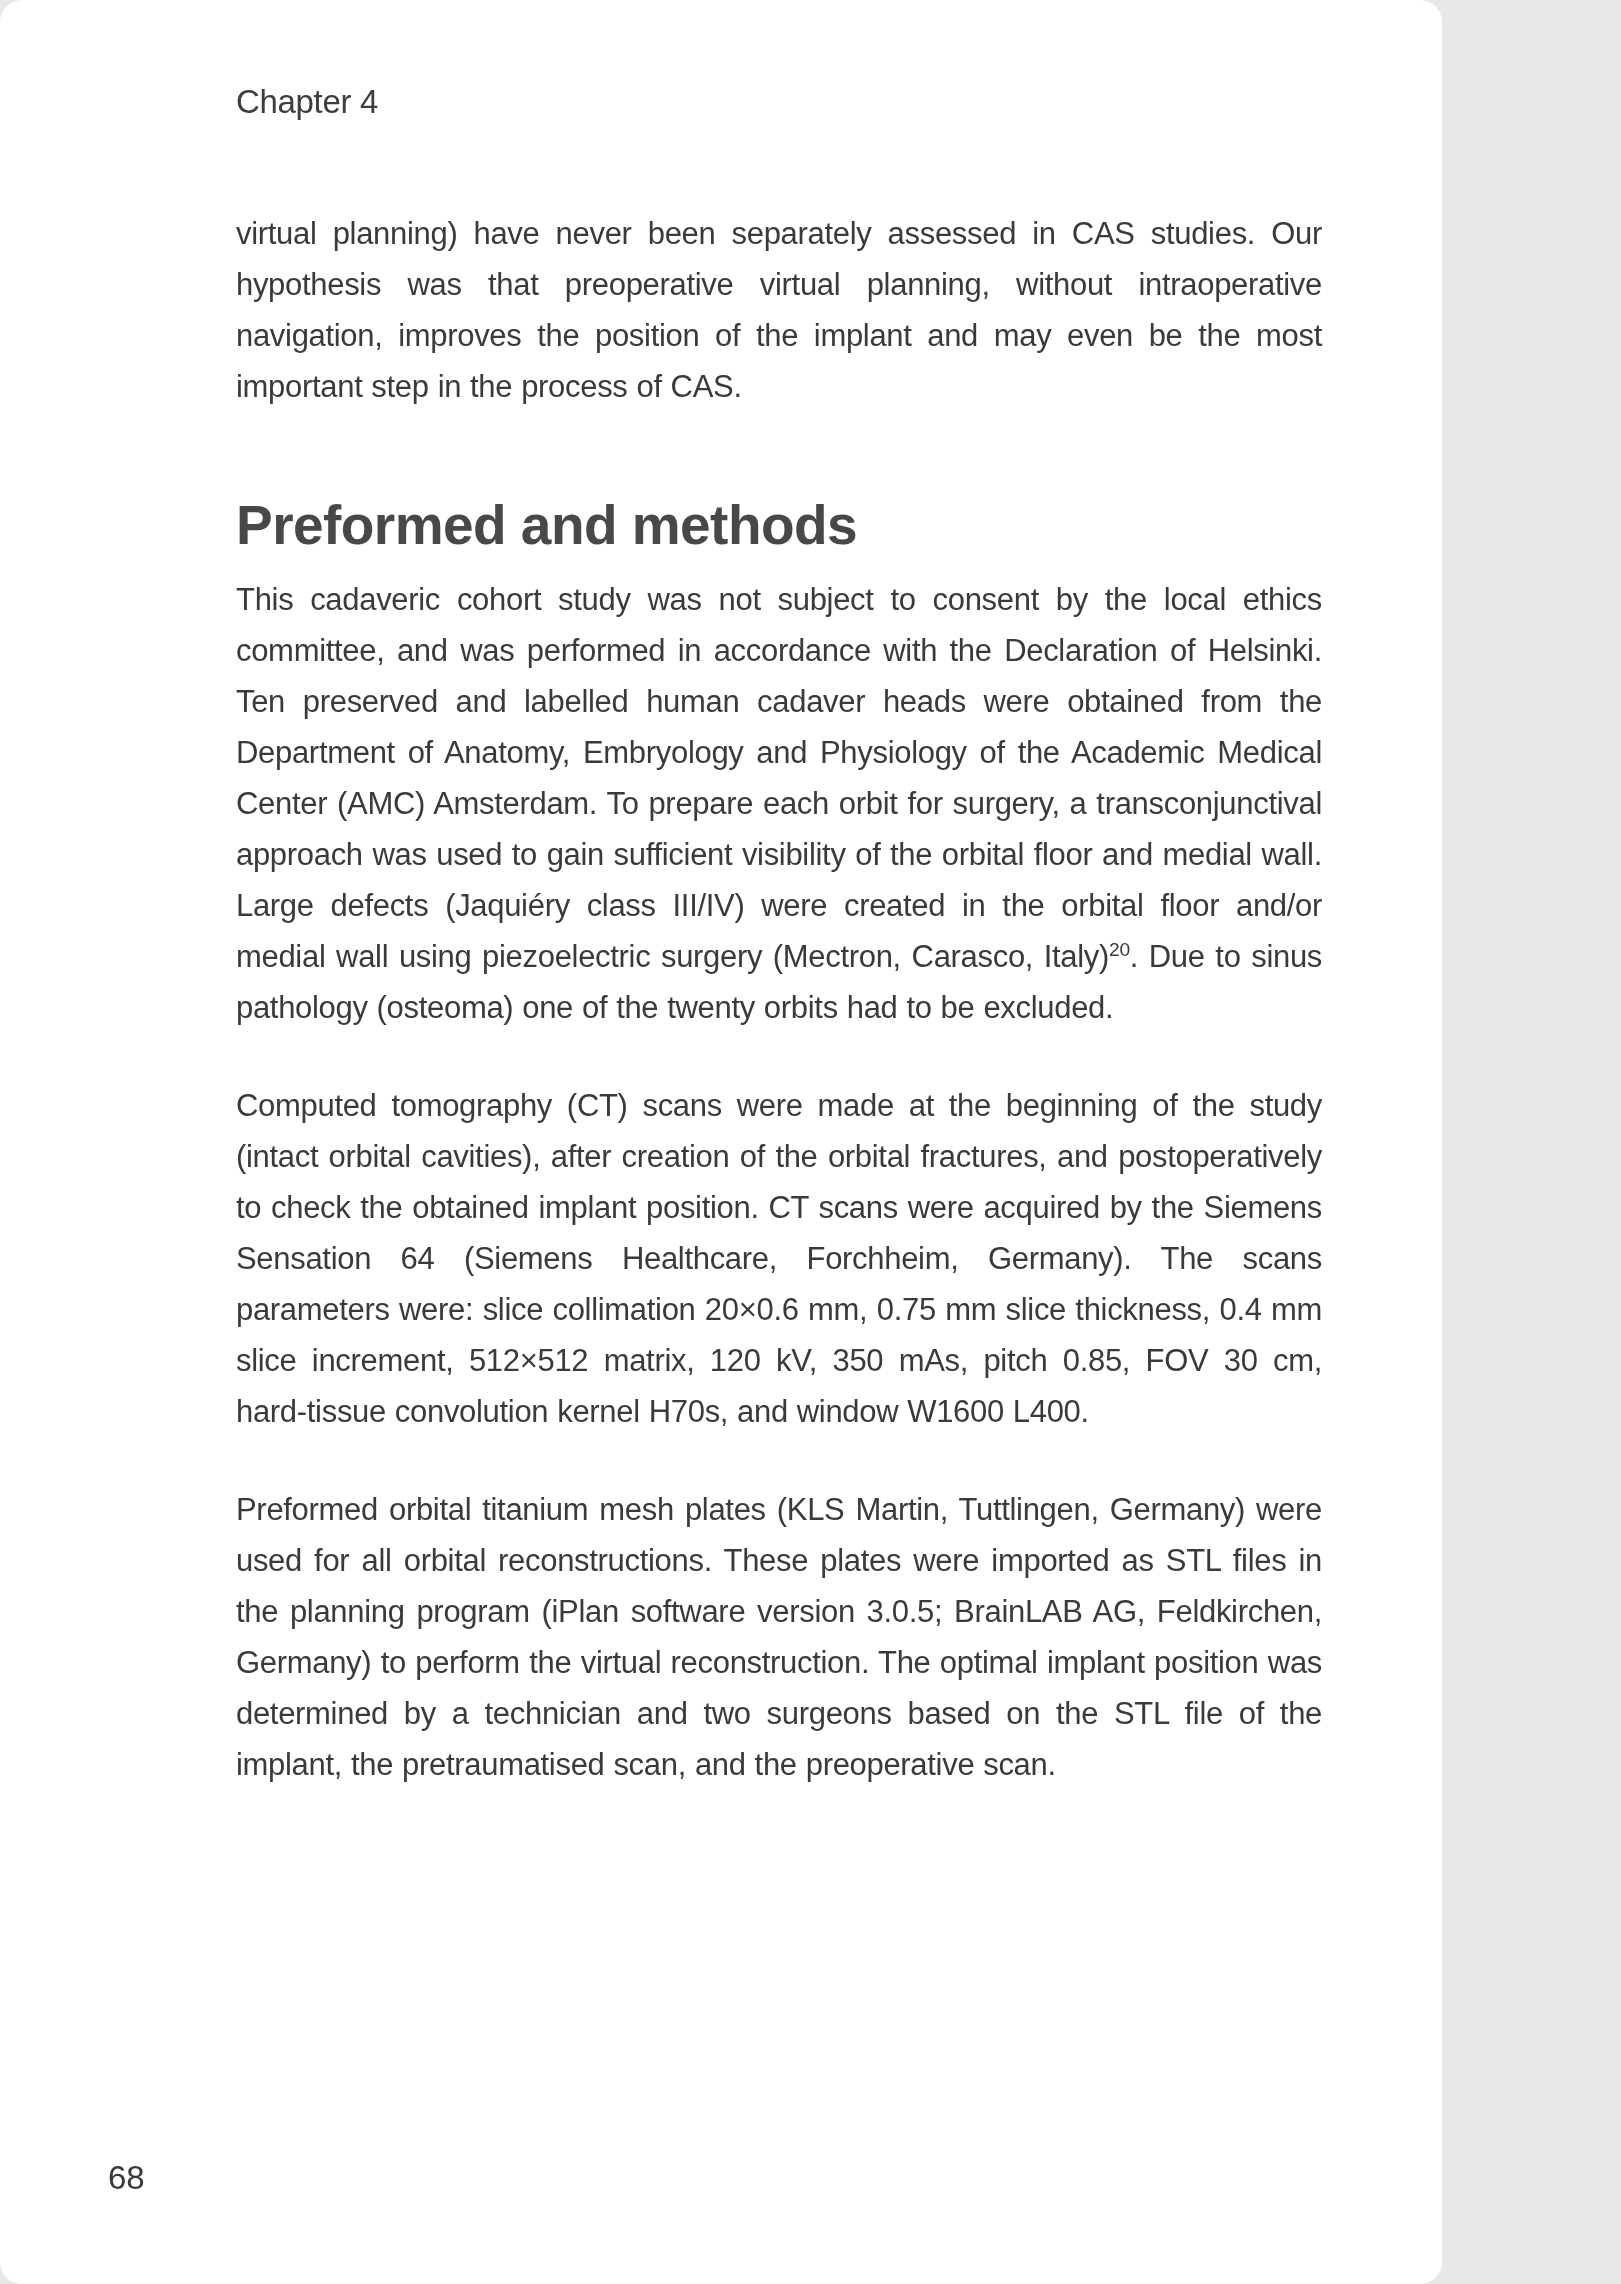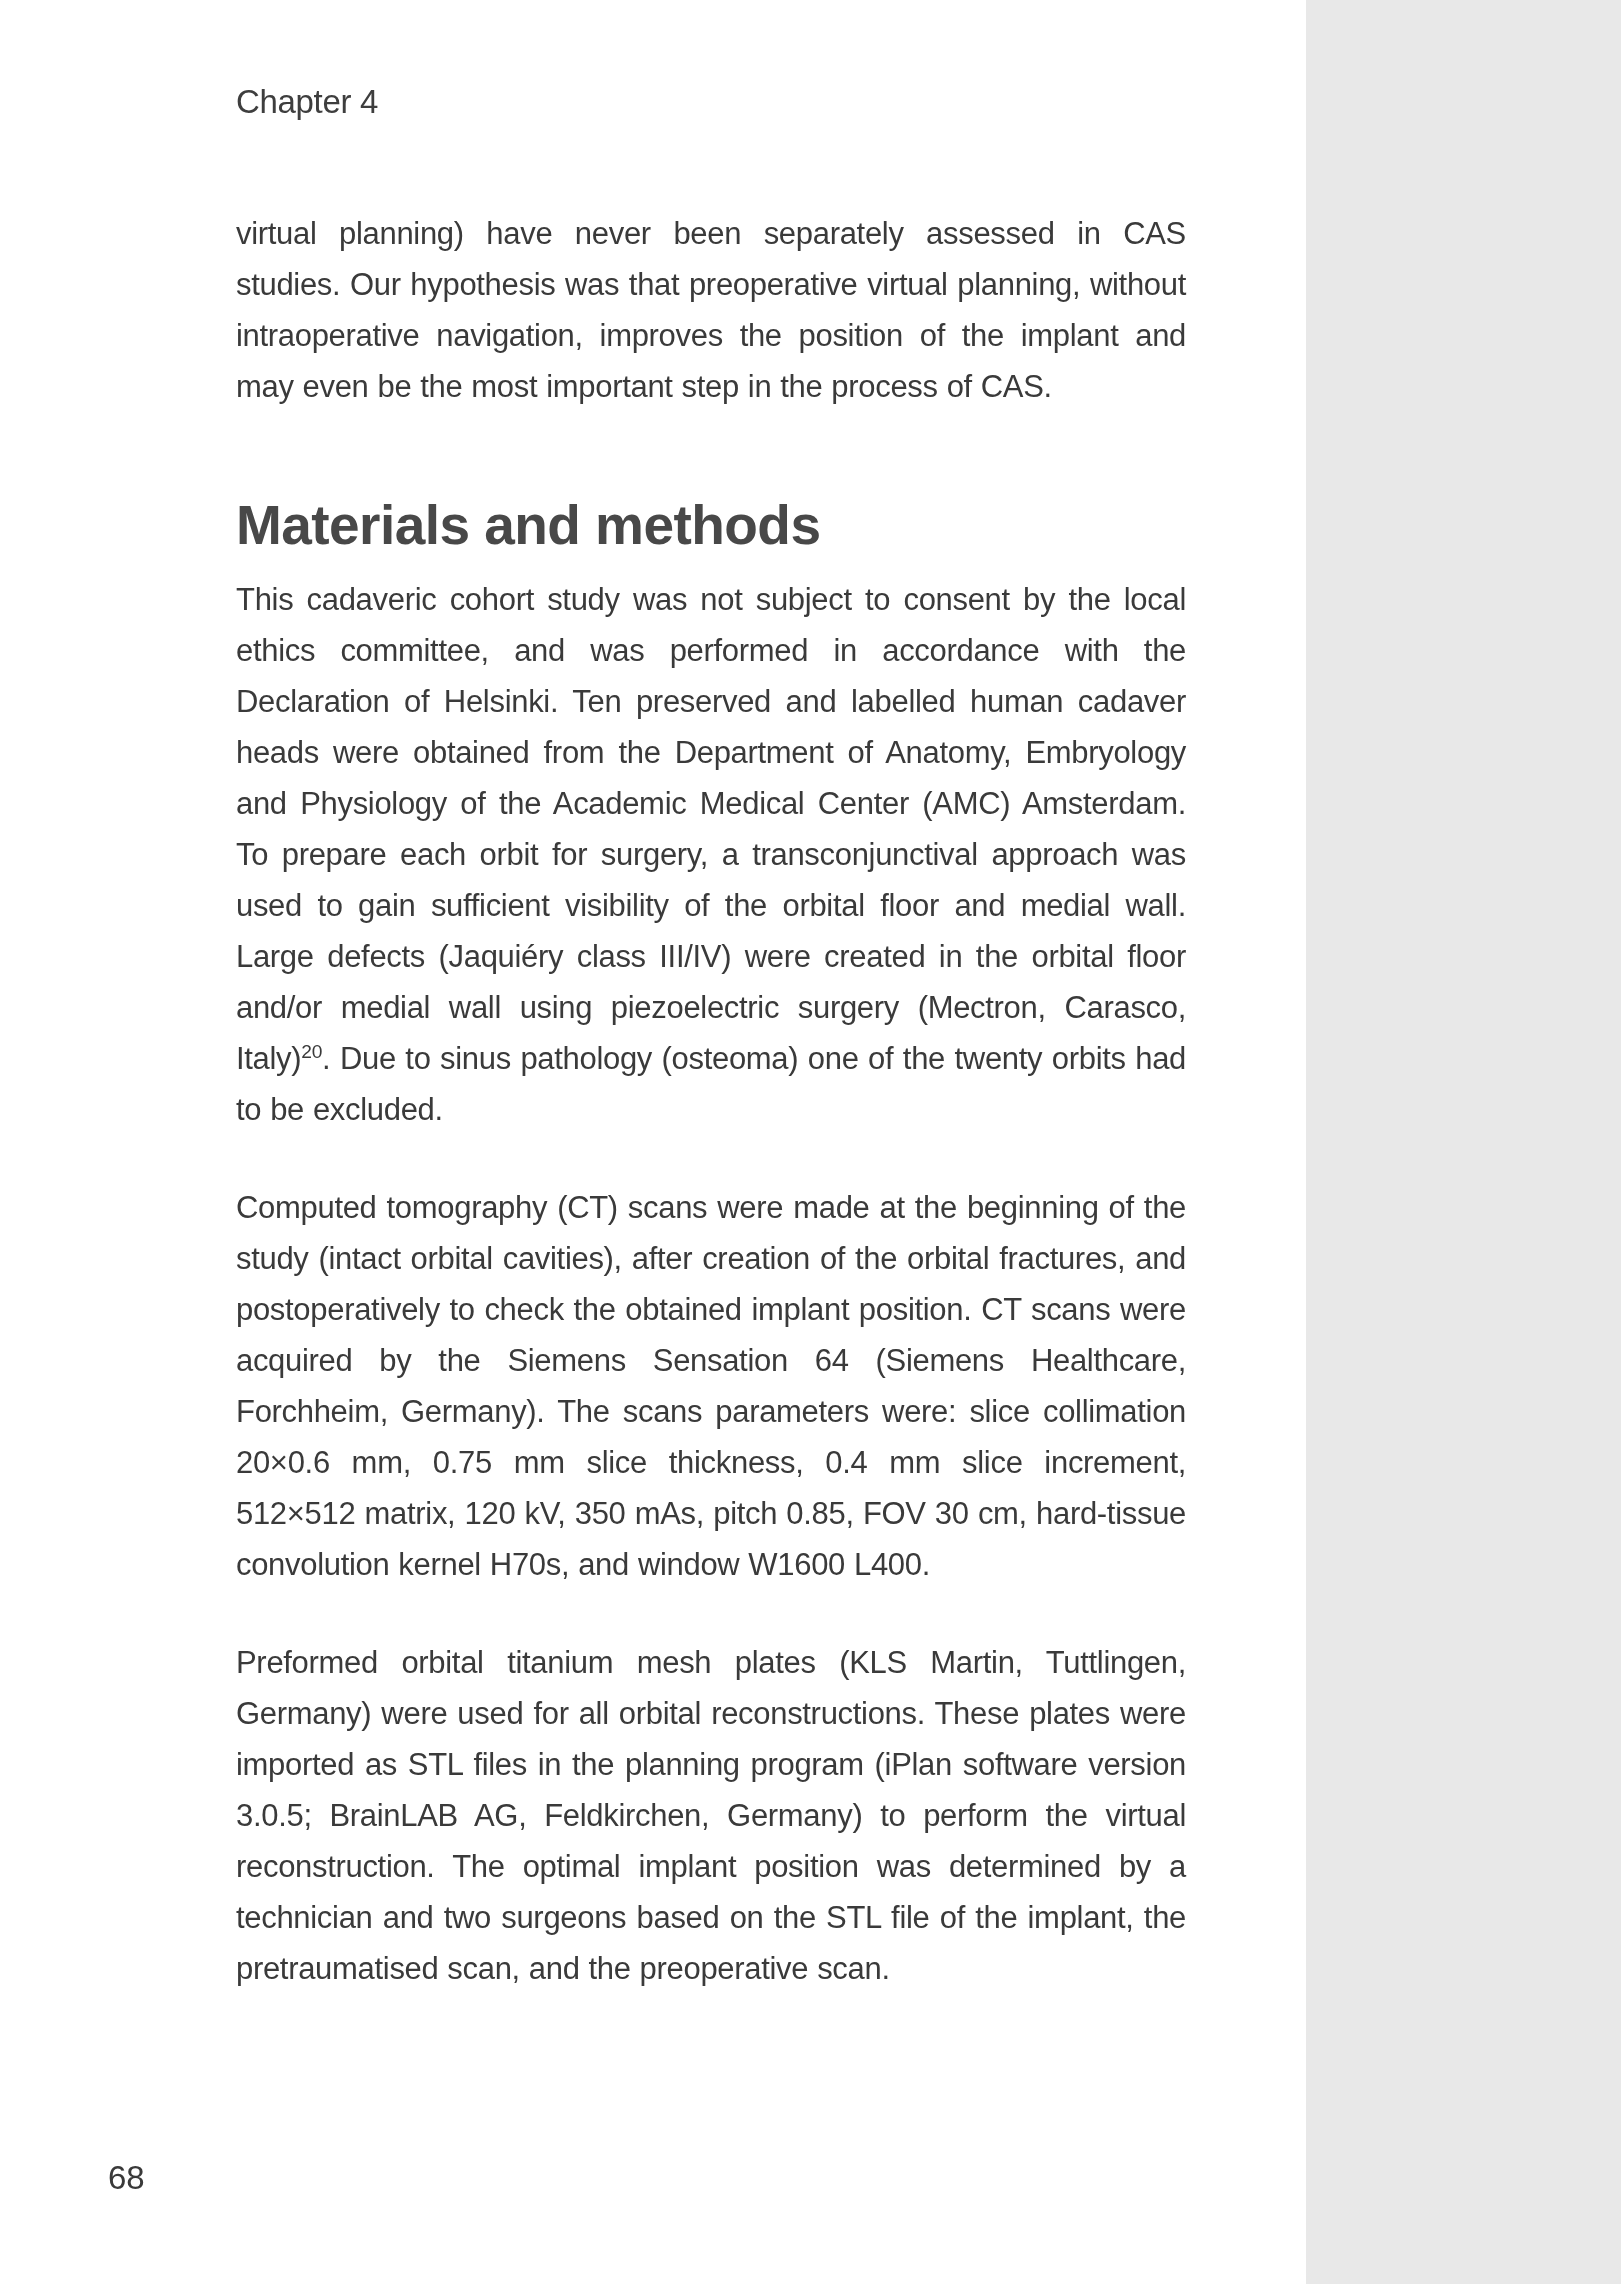--- a/index.html
+++ b/index.html
@@ -1,26 +1,27 @@
 <!DOCTYPE html>
 <html style="font-size:12px"><head>
 <meta charset="utf-8">
 <style>
   * { margin: 0; padding: 0; box-sizing: border-box; }
 
   html, body { background: #e8e8e8; }
 
   .page {
     position: relative;
-    width: 1306px;
+    width: 1442px;
     height: 2284px;
     background: #ffffff;
     font-family: "Liberation Sans", "DejaVu Sans", sans-serif;
     padding: 85px 120px 0 236px;
     overflow: hidden;
+    border-radius: 22px;
   }
 
   .running-header {
     font-size: 33px;
     line-height: 33px;
     height: 33px;
     color: #3e3e3e;
     letter-spacing: -0.01em;
   }
 
@@ -77,21 +78,21 @@
 <body>
 
 <div class="page">
 
   <div class="running-header">Chapter 4</div>
 
   <main>
 
     <p class="para para-intro">virtual planning) have never been separately assessed in CAS studies. Our hypothesis was that preoperative virtual planning, without intraoperative navigation, improves the position of the implant and may even be the most important step in the process of CAS.</p>
 
-    <h1 class="section-heading">Materials and methods</h1>
+    <h1 class="section-heading">Preformed and methods</h1>
 
 
     <p class="para para-materials"><span>This cadaveric cohort study was not subject to consent by the local ethics committee, and was performed in accordance with the Declaration of Helsinki. Ten preserved and labelled human cadaver heads were obtained from the Department of Anatomy, Embryology and Physiology of the Academic Medical Center (AMC) Amsterdam. To prepare each orbit for surgery, a transconjunctival approach was used to gain sufficient visibility of the orbital floor and medial wall. Large defects (Jaquiéry class III/IV) were created in the orbital floor and/or medial wall using piezoelectric surgery (Mectron, Carasco, Italy)</span><sup class="citation">20</sup><span>. Due to sinus pathology (osteoma) one of the twenty orbits had to be excluded.</span></p>
 
     <p class="para para-gap">Computed tomography (CT) scans were made at the beginning of the study (intact orbital cavities), after creation of the orbital fractures, and postoperatively to check the obtained implant position. CT scans were acquired by the Siemens Sensation 64 (Siemens Healthcare, Forchheim, Germany). The scans parameters were: slice collimation 20×0.6 mm, 0.75 mm slice thickness, 0.4 mm slice increment, 512×512 matrix, 120 kV, 350 mAs, pitch 0.85, FOV 30 cm, hard-tissue convolution kernel H70s, and window W1600 L400.</p>
 
     <p class="para para-gap">Preformed orbital titanium mesh plates (KLS Martin, Tuttlingen, Germany) were used for all orbital reconstructions. These plates were imported as STL files in the planning program (iPlan software version 3.0.5; BrainLAB AG, Feldkirchen, Germany) to perform the virtual reconstruction. The optimal implant position was determined by a technician and two surgeons based on the STL file of the implant, the pretraumatised scan, and the preoperative scan.</p>
 
   </main>
 

